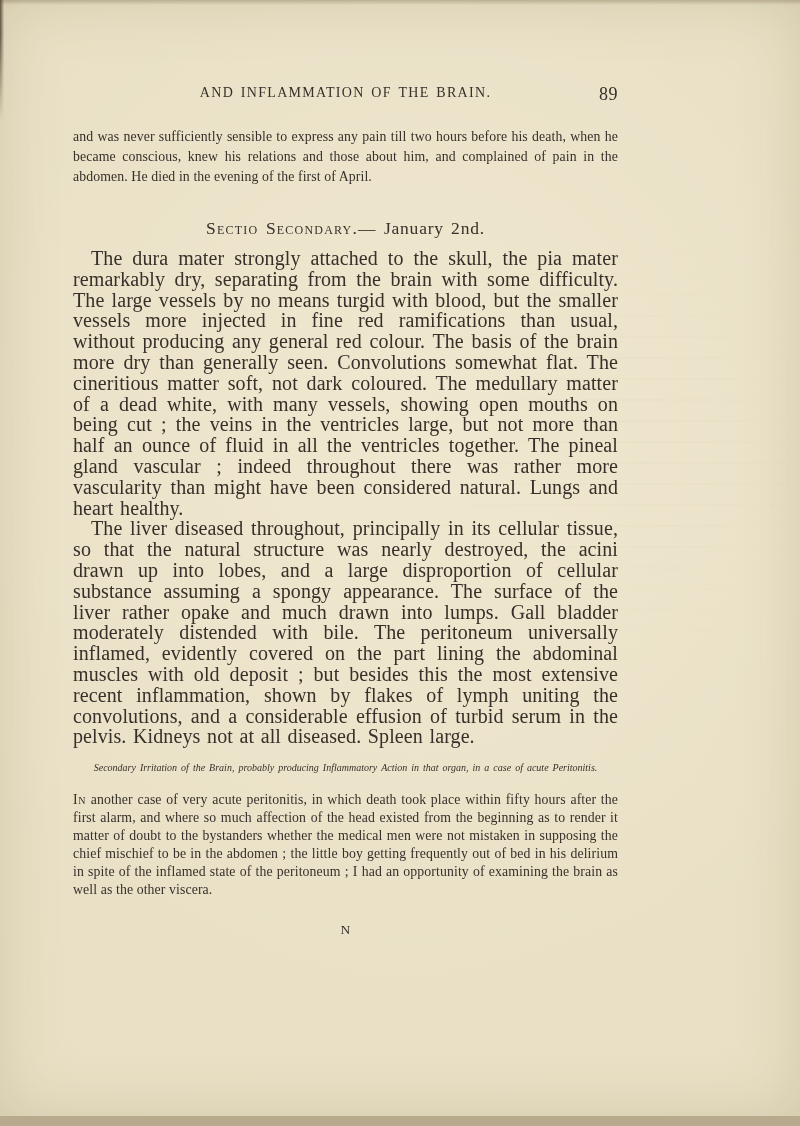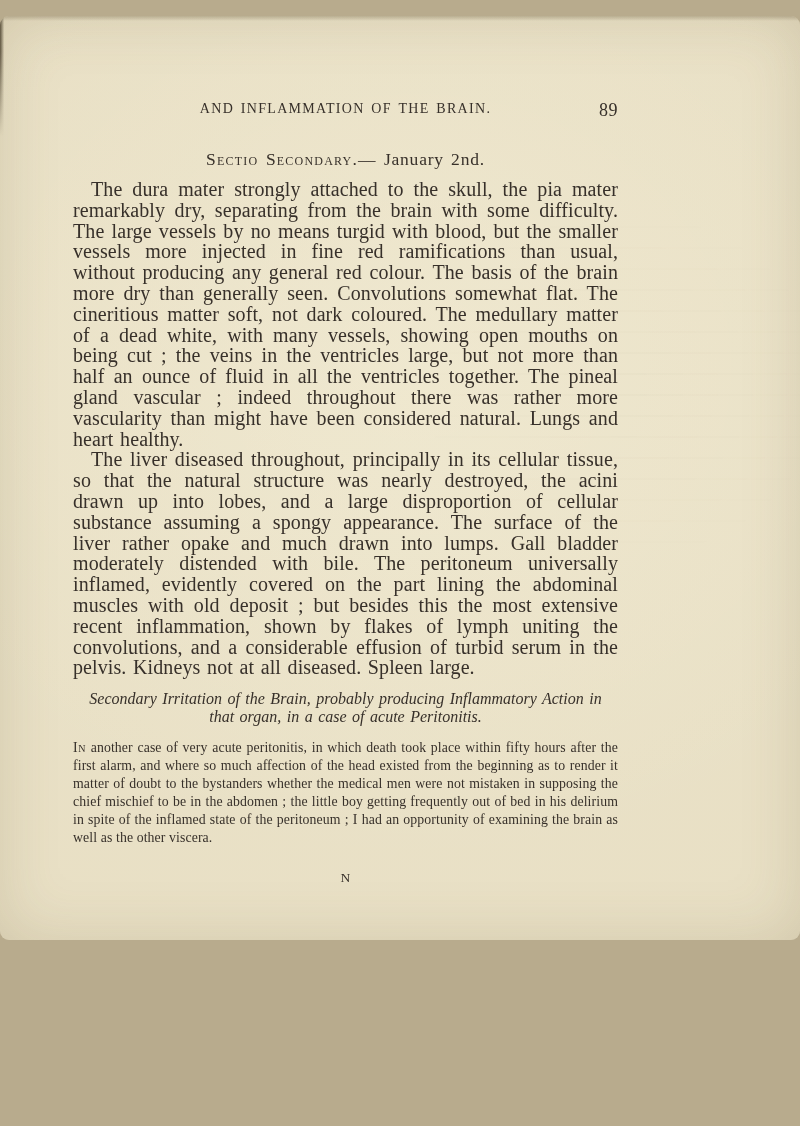--- a/index.html
+++ b/index.html
@@ -3,30 +3,29 @@
 <meta charset="utf-8">
 <style>
   html, body {
     margin: 0;
     padding: 0;
     background: #b8ab8d;
   }
   .page {
     position: relative;
     width: 800px;
-    height: 924px;
-    margin: 16px auto;
+    height: 1116px;
+    margin: 0 auto;
     overflow: hidden;
     background:
       radial-gradient(ellipse 120% 90% at 52% 38%, rgba(255,250,230,0.25) 0%, rgba(255,250,230,0) 60%),
       radial-gradient(ellipse 140% 120% at 50% 50%, #eae2c8 0%, #e8dfc4 62%, #e0d5b5 100%);
     color: #37302a;
     font-family: "Liberation Serif", "DejaVu Serif", serif;
     box-shadow: inset 0 0 60px rgba(110, 92, 55, 0.18);
-    border-radius: 9px;
   }
   
   .page::before {
     content: "";
     position: absolute;
     left: 0; top: 0;
     width: 6px; height: 120px;
     background: linear-gradient(to right, rgba(52,42,24,0.75), rgba(52,42,24,0) 70%);
     -webkit-mask-image: linear-gradient(to bottom, #000 0%, #000 30%, transparent 100%);
     mask-image: linear-gradient(to bottom, #000 0%, #000 30%, transparent 100%);
@@ -116,21 +115,21 @@
     text-align: center;
     font-weight: normal;
     font-size: 16.5px;
     letter-spacing: 2.2px;
     word-spacing: 4px;
   }
   .case-subtitle {
     margin-top: 12px;
     text-align: center;
     font-style: italic;
-    font-size: 16px;
+    font-size: 10px;
     line-height: 17.5px;
     word-spacing: 1.5px;
     padding: 0 8px;
   }
   .case-opening {
     margin-top: 14px;
     line-height: 18px;
   }
   .case-opening .smallcaps { letter-spacing: 0.6px; }
   .signature-mark {
@@ -146,20 +145,21 @@
 <div class="page">
   <div class="ghosting"></div>
 
   <div class="content">
 
     <div class="running-head">
       <span class="running-title">AND INFLAMMATION OF THE BRAIN.</span>
       <span class="page-number">89</span>
     </div>
 
+    <p class="small-text intro">and was never sufficiently sensible to express any pain till two hours before his death, when he became conscious, knew his relations and those about him, and complained of pain in the abdomen. He died in the evening of the first of April.</p>
 
     <h2 class="sectio-heading"><span class="smallcaps">Sectio Secondary.—</span><span> January 2nd.</span></h2>
 
     <p class="main-text indent first-para">The dura mater strongly attached to the skull, the pia mater remarkably dry, separating from the brain with some difficulty. The large vessels by no means turgid with blood, but the smaller vessels more injected in fine red ramifications than usual, without producing any general red colour. The basis of the brain more dry than generally seen. Convolutions somewhat flat. The cineritious matter soft, not dark coloured. The medullary matter of a dead white, with many vessels, showing open mouths on being cut ; the veins in the ventricles large, but not more than half an ounce of fluid in all the ventricles together. The pineal gland vascular ; indeed throughout there was rather more vascularity than might have been considered natural. Lungs and heart healthy.</p>
 
     <p class="main-text indent">The liver diseased throughout, principally in its cellular tissue, so that the natural structure was nearly destroyed, the acini drawn up into lobes, and a large disproportion of cellular substance assuming a spongy appearance. The surface of the liver rather opake and much drawn into lumps. Gall bladder moderately distended with bile. The peritoneum universally inflamed, evidently covered on the part lining the abdominal muscles with old deposit ; but besides this the most extensive recent inflammation, shown by flakes of lymph uniting the convolutions, and a considerable effusion of turbid serum in the pelvis. Kidneys not at all diseased. Spleen large.</p>
 
 
     <p class="case-subtitle">Secondary Irritation of the Brain, probably producing Inflammatory Action in that organ, in a case of acute Peritonitis.</p>
 

